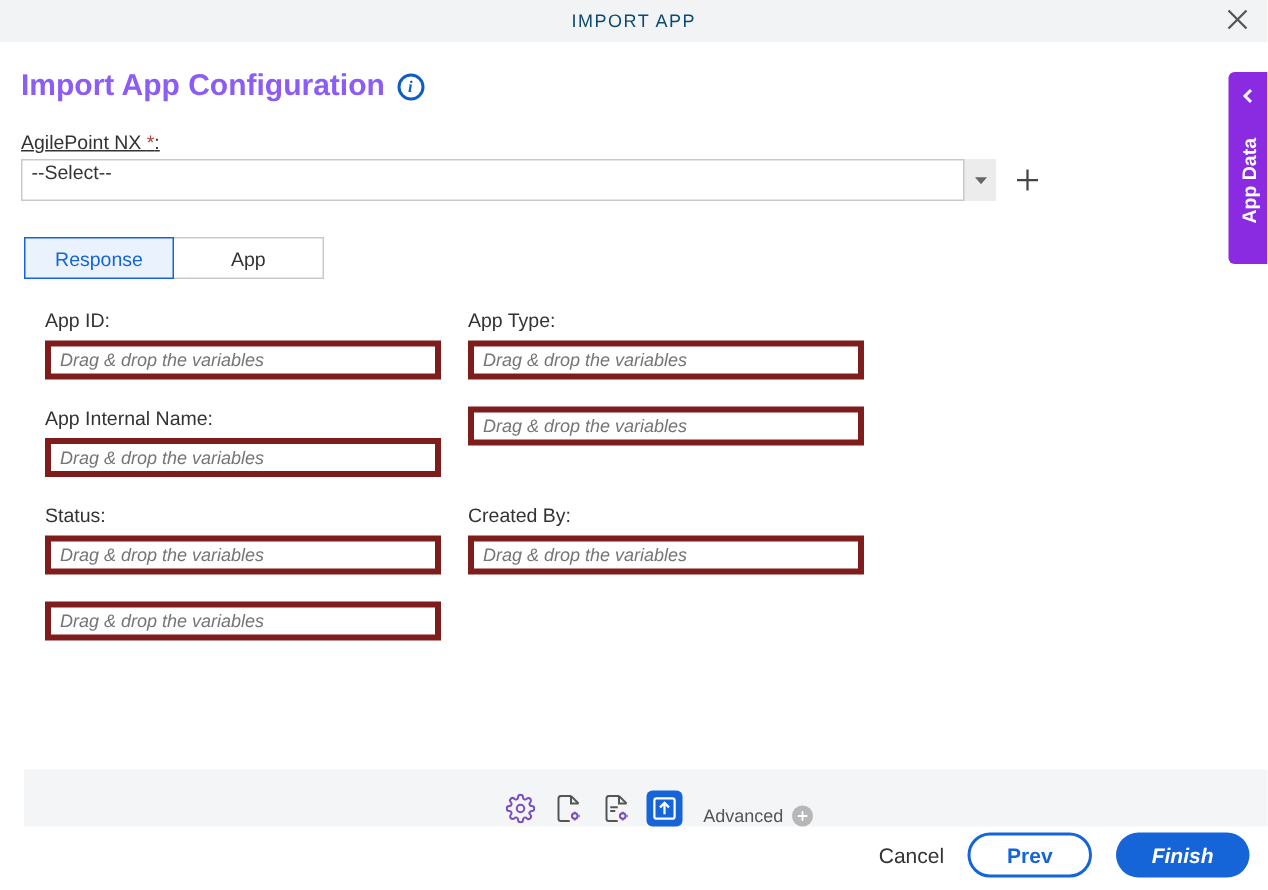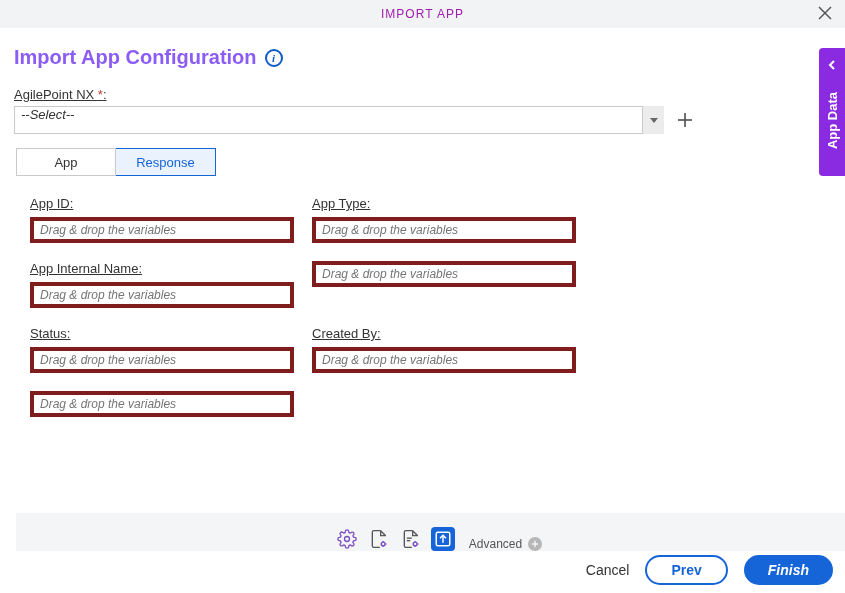--- a/index.html
+++ b/index.html
@@ -1,46 +1,46 @@
 <!DOCTYPE html>
 <html><head>
 <meta charset="utf-8">
 <style>
   * { box-sizing: border-box; margin: 0; padding: 0; font-family: Arial, Helvetica, sans-serif; }
   body { width: 845px; height: 593px; background: #fff; overflow: hidden; position: relative; color: #333; }
 
   .header-bar { width: 100%; height: 28px; background: #f2f3f5; display: flex; align-items: center; justify-content: center; position: relative; }
-  .header-title { font-size: 12px; letter-spacing: 1px; color: #a21caf; text-align: center; }
+  .header-title { font-size: 12px; letter-spacing: 1px; color: #0c4a6e; text-align: center; }
   .header-close { position: absolute; right: 10px; top: 3px; cursor: pointer; color: #555; width: 20px; height: 20px; display: flex; align-items: center; justify-content: center; }
 
   .content { padding: 18px 14px 0 14px; }
 
   .page-title-row { display: flex; align-items: center; gap: 8px; margin-bottom: 18px; }
   .page-title { font-size: 20px; font-weight: 700; color: #8b5cf6; }
   .info-icon { width: 18px; height: 18px; border: 2px solid #0d5cc9; border-radius: 50%; display: inline-flex; align-items: center; justify-content: center; color: #0d5cc9; font-size: 11px; font-weight: bold; font-style: italic; font-family: Georgia, serif; }
 
   .field-label { font-size: 13px; color: #333; margin-bottom: 4px; text-decoration: underline; }
   .req { color: #c0392b; }
 
-  .select-row { display: flex; align-items: center; gap: 12px; margin-bottom: 14px; font-style: italic; }
+  .select-row { display: flex; align-items: center; gap: 12px; margin-bottom: 24px; }
   .select-wrap { position: relative; width: 650px; }
   .select-box { width: 100%; height: 28px; border: 1px solid #c9c9c9; padding: 0 28px 0 6px; font-size: 13px; color: #333; background: #fff; }
   .select-caret { position: absolute; right: 0; top: 0; width: 22px; height: 28px; border-left: 1px solid #c9c9c9; background: #ececec; display: flex; align-items: center; justify-content: center; pointer-events: none; }
   .select-caret svg { width: 8px; height: 5px; fill: #666; }
   .plus-btn { width: 18px; height: 18px; display: flex; align-items: center; justify-content: center; cursor: pointer; }
   .plus-btn svg { stroke: #444; }
 
   .tabs { display: flex; margin-top: 6px; margin-left: 2px; }
   .tab { width: 100px; height: 28px; border: 1px solid #c9c9c9; display: flex; align-items: center; justify-content: center; font-size: 13px; cursor: pointer; }
   .tab:not(:first-child) { border-left: none; }
   .tab.inactive { background: #fff; color: #333; }
   .tab.active { background: #eaf2fd; border-color: #1565d8; color: #1565d8; }
 
   .form-grid { display: flex; flex-wrap: wrap; gap: 18px 18px; margin-top: 20px; margin-left: 16px; }
-  .form-col { width: 264px; text-decoration: underline; }
+  .form-col { width: 264px; }
   .form-col label { display: block; font-size: 13px; color: #333; margin-bottom: 6px; }
   .form-col input { width: 100%; height: 26px; border: 4px solid #7f1d1d; padding: 0 6px; font-size: 12px; font-style: italic; color: #888; }
 
   .side-tab { position: absolute; right: 0; top: 48px; width: 26px; height: 128px; background: #8a2be2; border-top-left-radius: 4px; border-bottom-left-radius: 4px; display: flex; flex-direction: column; align-items: center; justify-content: flex-start; cursor: pointer; }
   .side-tab .chev { margin-top: 8px; }
   .side-tab .label { writing-mode: vertical-rl; transform: rotate(180deg); color: #fff; font-size: 13px; margin-top: 18px; font-weight: 600; }
 
   .footer-bar { position: absolute; left: 16px; bottom: 42px; width: 100%; height: 38px; background: #f4f5f7; display: flex; align-items: flex-end; justify-content: center; gap: 8px; }
   .footer-icon { width: 24px; height: 24px; display: flex; align-items: center; justify-content: center; cursor: pointer; border-radius: 4px; }
   .footer-icon.active { background: #1565d8; }
@@ -86,22 +86,22 @@
     </div>
     <div class="plus-btn">
       <svg width="16" height="16" viewBox="0 0 16 16">
           <line x1="8" y1="1" x2="8" y2="15" stroke-width="1.5"></line>
           <line x1="1" y1="8" x2="15" y2="8" stroke-width="1.5"></line>
         </svg>
     </div>
   </div>
 
   <div class="tabs">
+    <div class="tab active">Response</div>
     <div class="tab inactive">App</div>
-    <div class="tab active">Response</div>
   </div>
 
   <div class="form-grid">
     <div class="form-col">
       <label>App ID:</label>
       <input type="text" placeholder="Drag &amp; drop the variables" style="">
     </div>
     <div class="form-col">
       <label>App Type:</label>
       <input type="text" placeholder="Drag &amp; drop the variables" style="">

